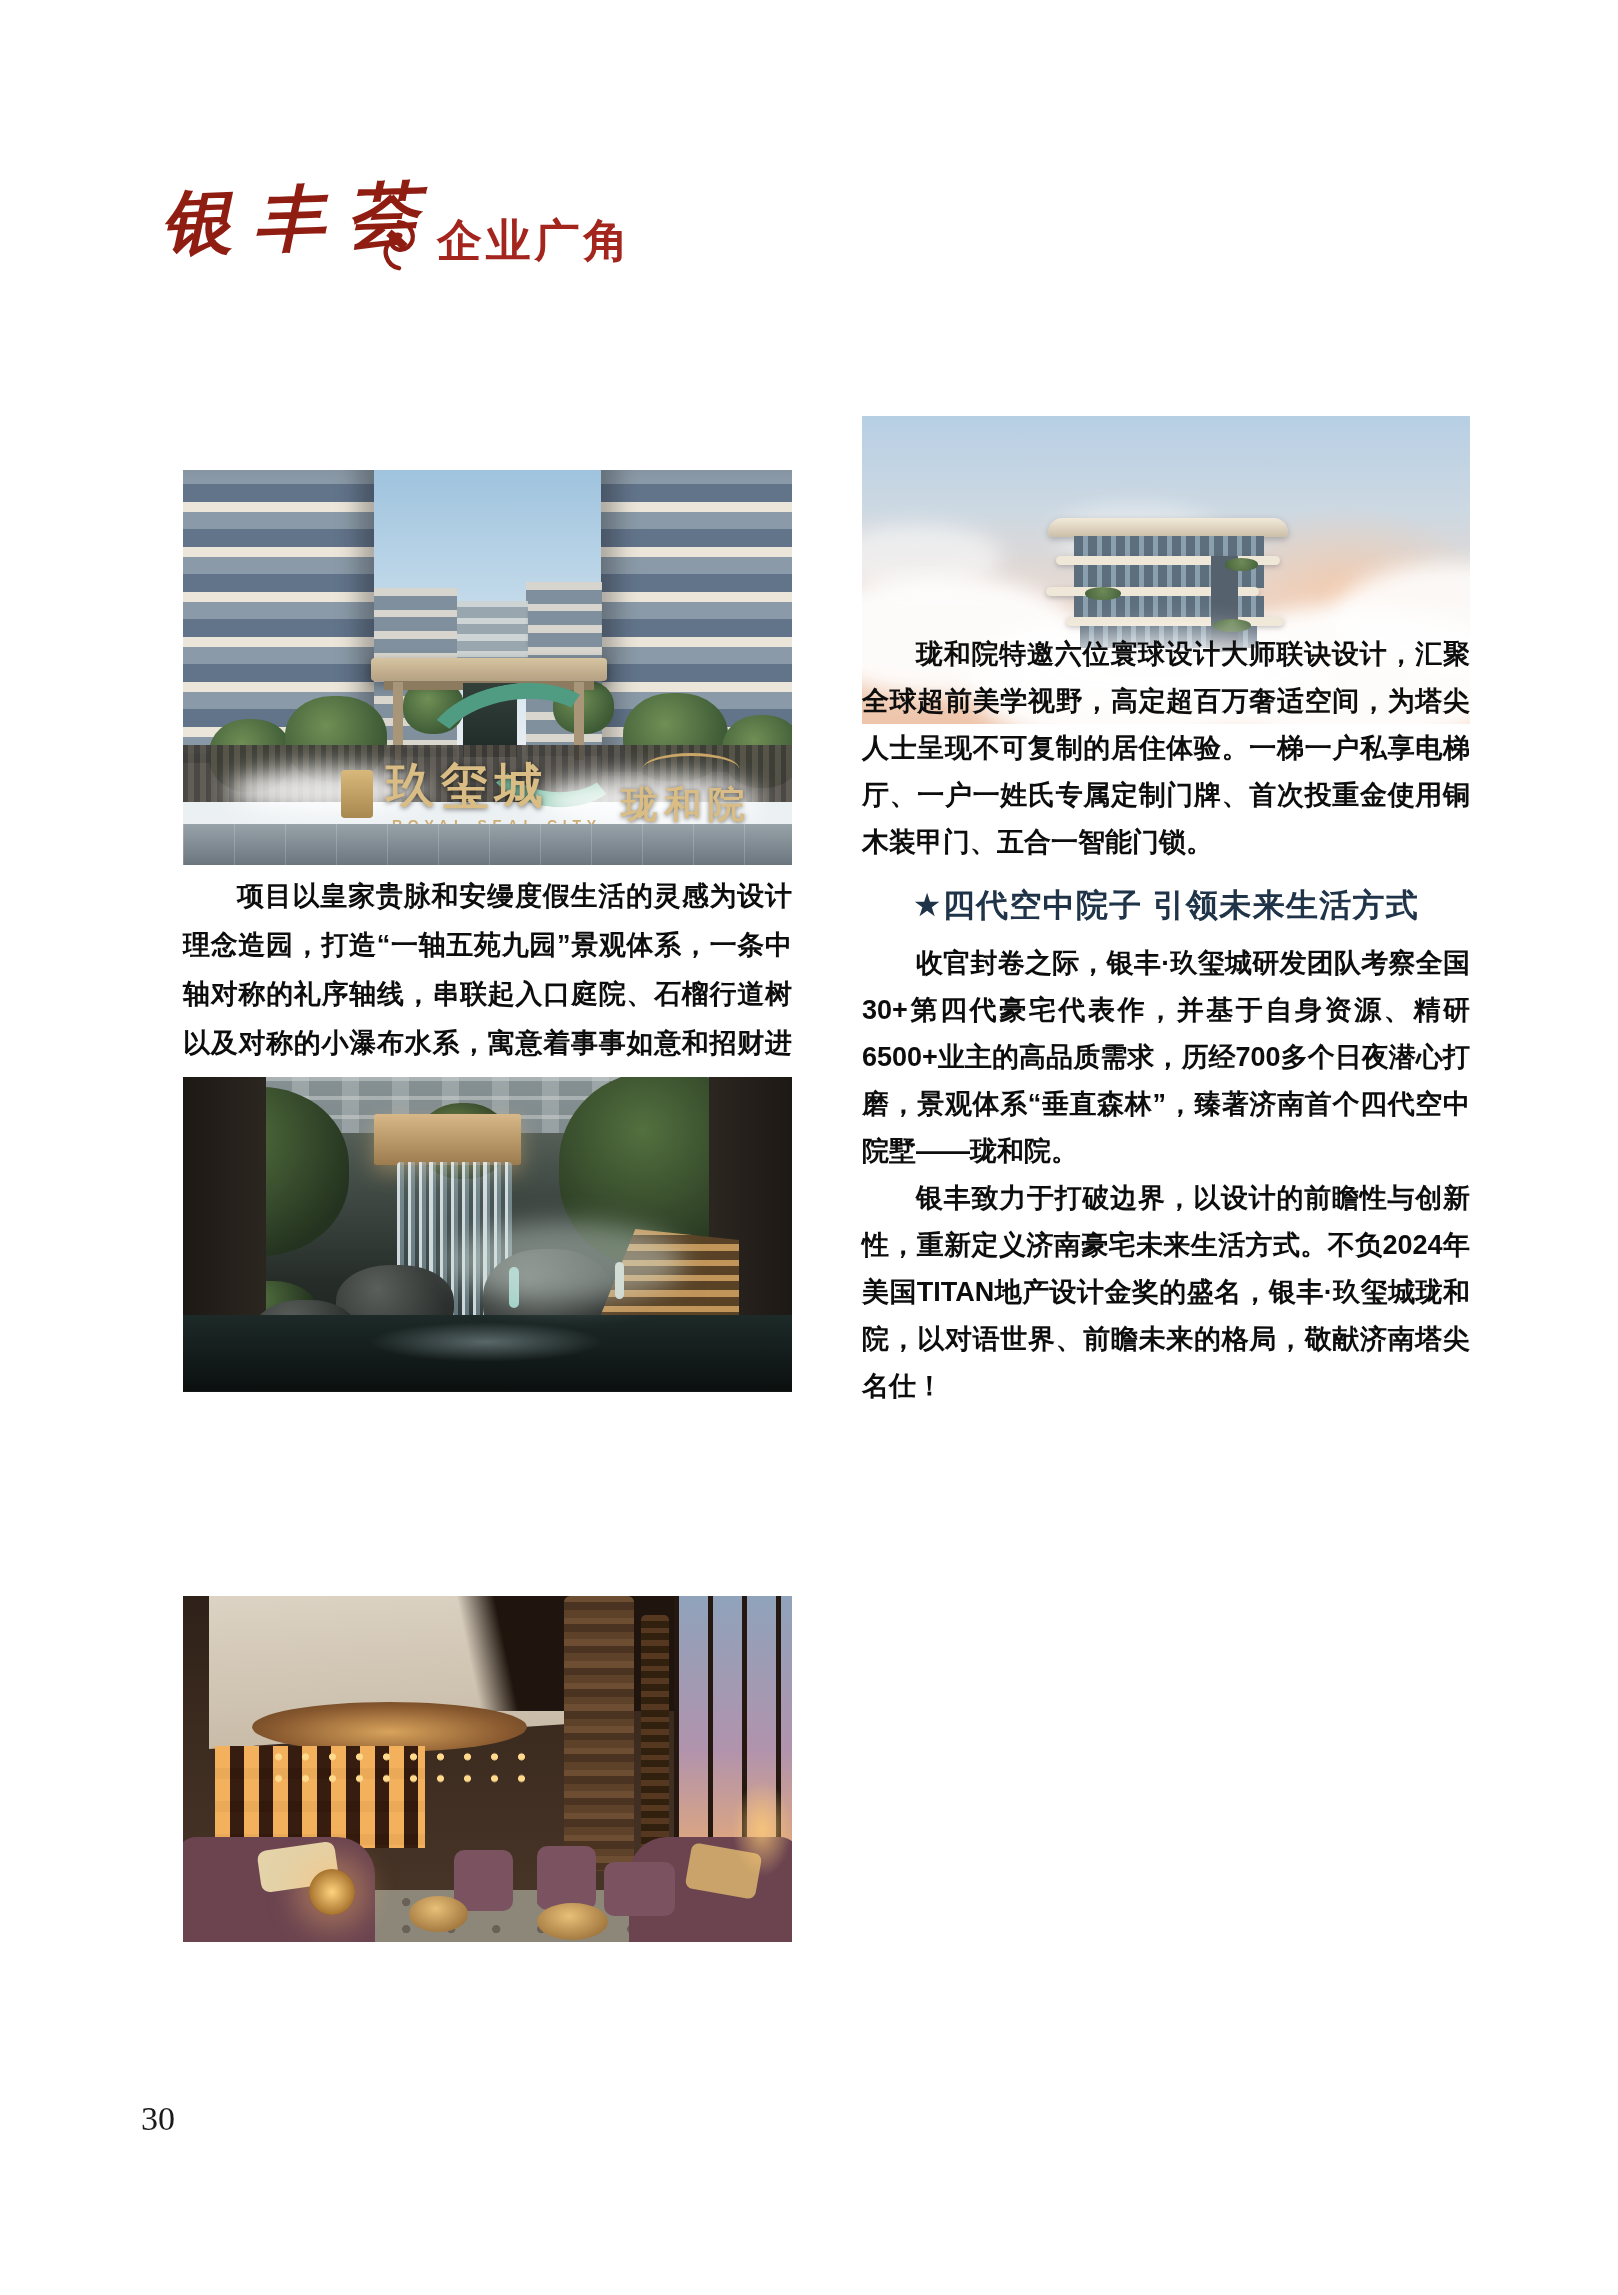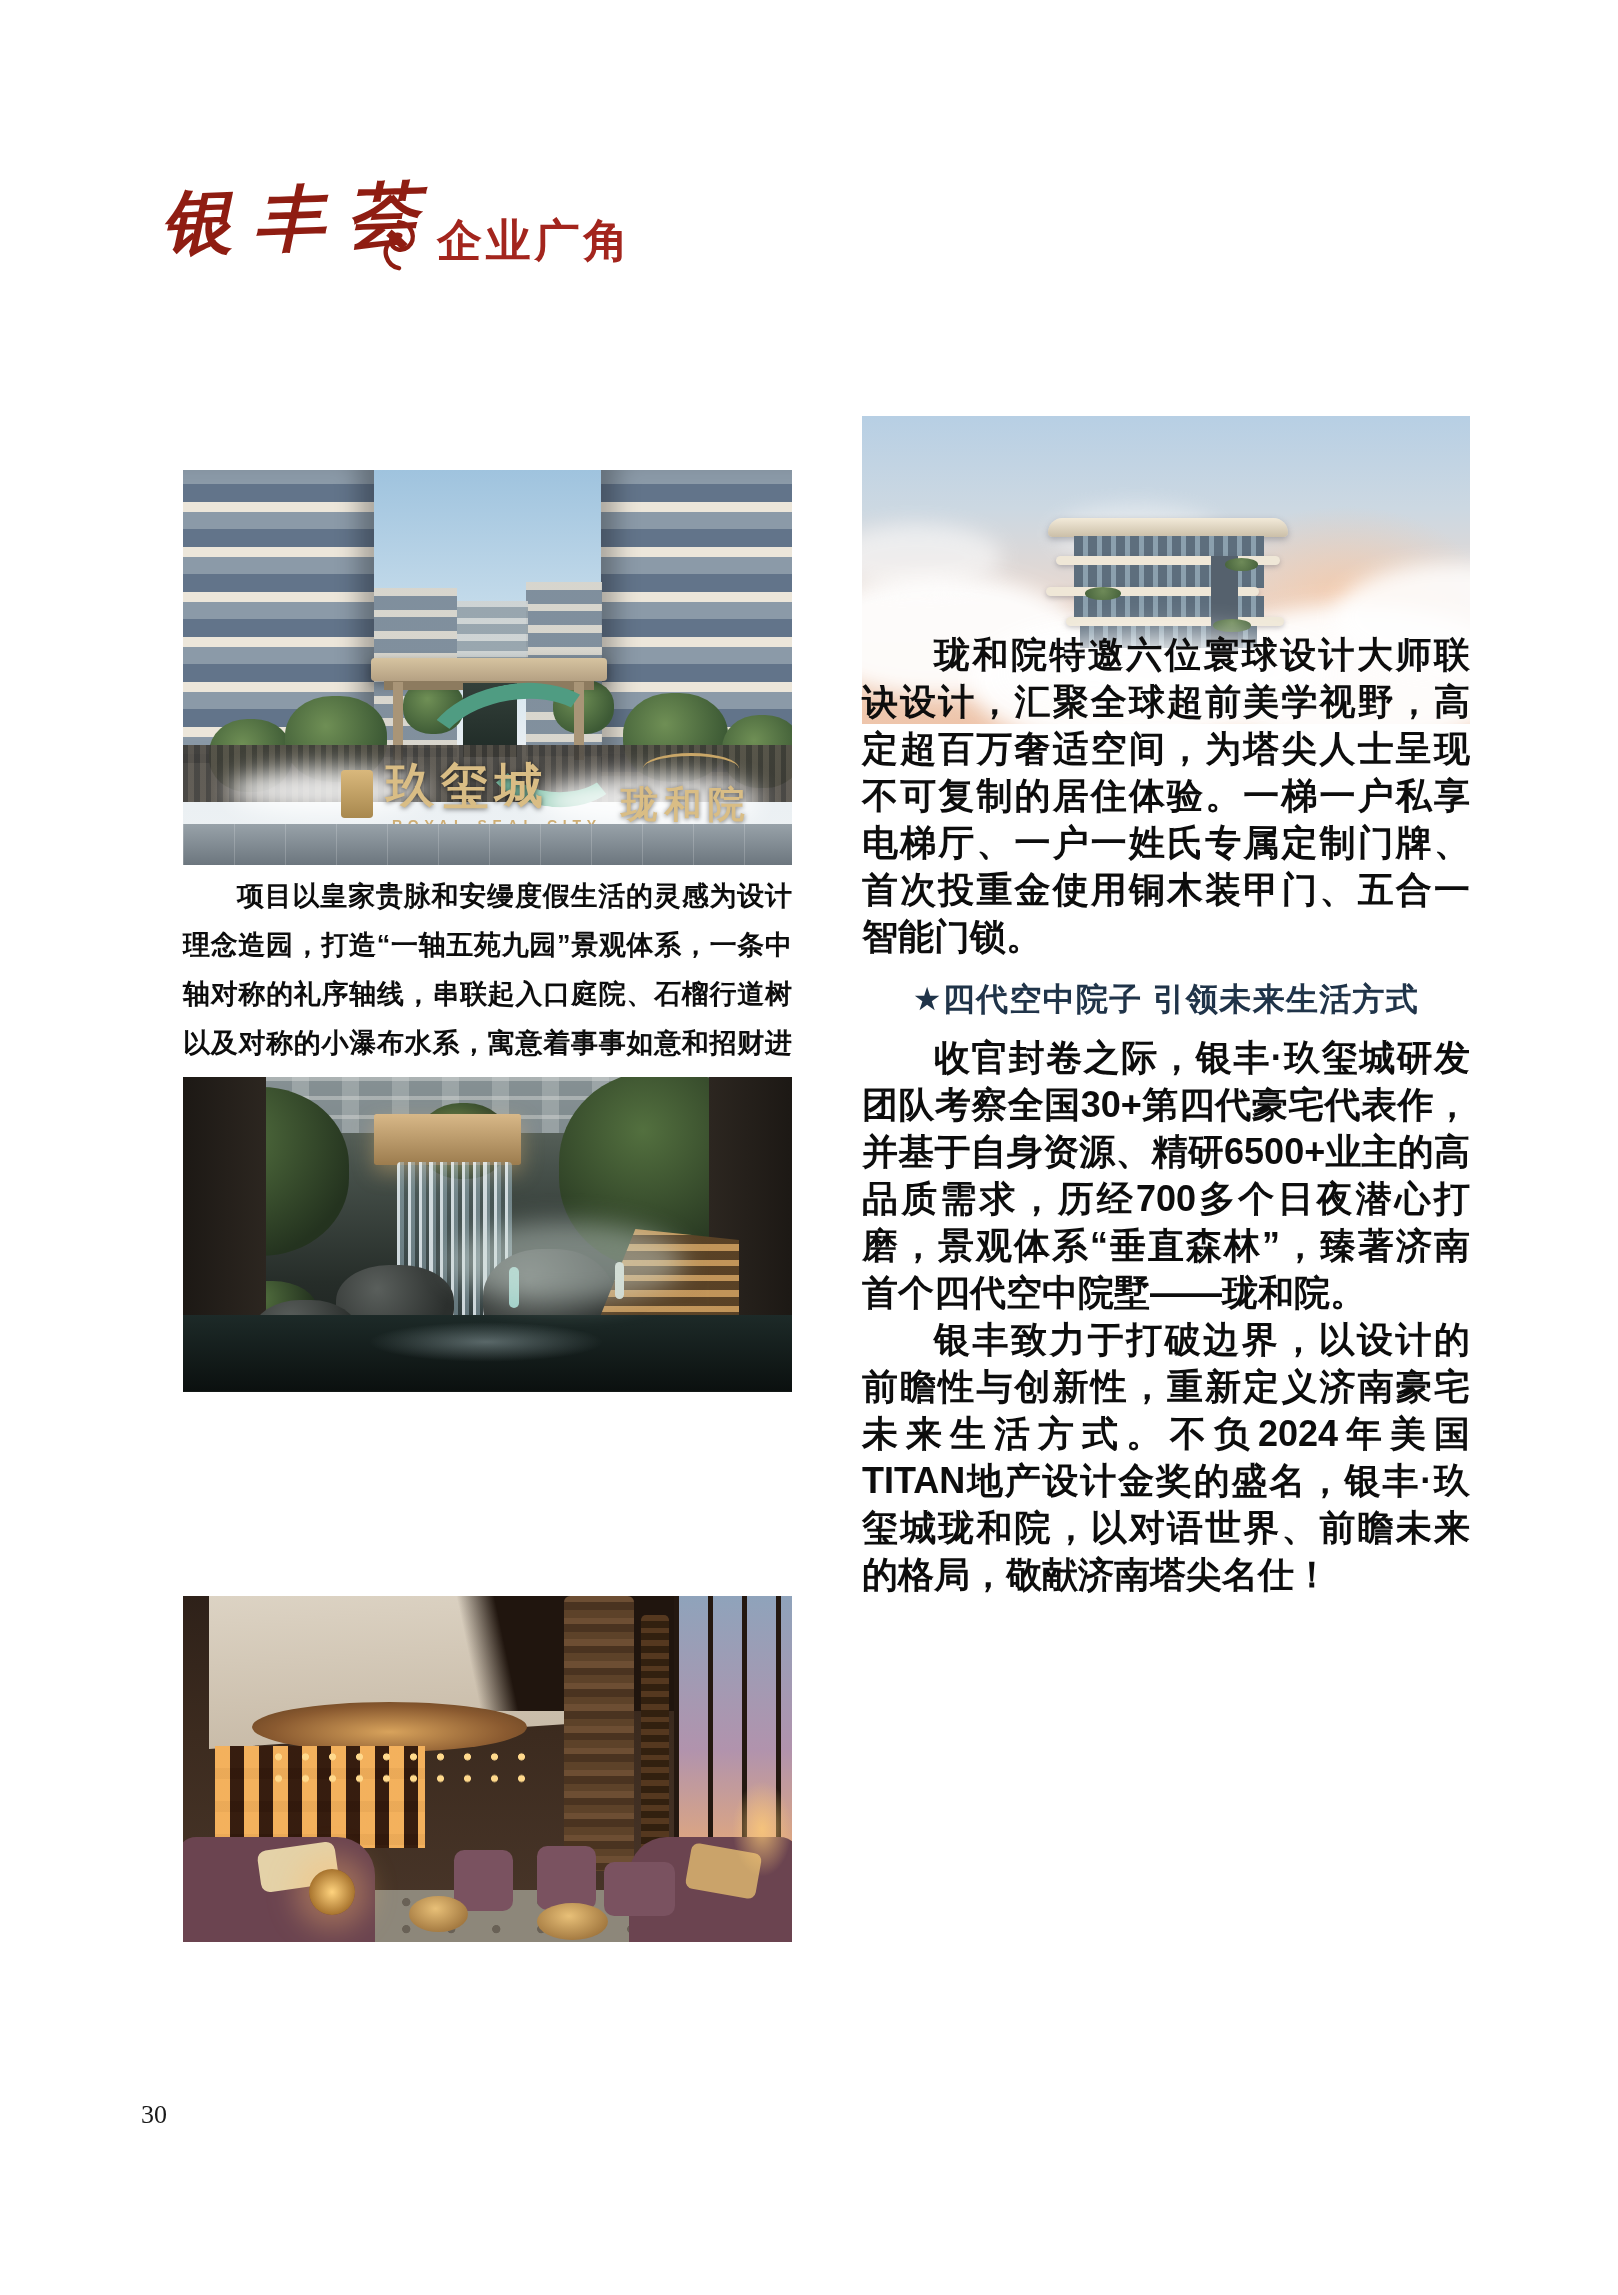--- a/index.html
+++ b/index.html
@@ -12,25 +12,25 @@
       letter-spacing:21.7px;transform:rotate(-2deg);}
   .swirl{position:absolute;left:379px;top:217px;width:40px;height:55px;}
   .section-label{position:absolute;left:437px;top:215px;font-size:45px;line-height:51px;
       font-weight:700;color:#a3251d;letter-spacing:3.8px;}
 
   
   .col-text{position:absolute;width:609px;font-size:27px;line-height:49px;color:#0d0d0d;
       text-align:justify;font-weight:700;margin:0;}
   .ind{text-indent:2em;}
   .rflow{position:absolute;left:862px;top:305px;width:608px;}
-  .rflow p{font-size:36px;line-height:47px;color:#0d0d0d;text-align:justify;font-weight:700;margin:0;}
+  .rflow p{font-size:27px;line-height:47px;color:#0d0d0d;text-align:justify;font-weight:700;margin:0;}
   .r-heading{font-size:32px;line-height:41px;font-weight:800;color:#203449;text-align:center;
       margin:19px 0 14px 0;letter-spacing:1.3px;}
   .pageno{position:absolute;left:141px;top:2100px;font-family:"Liberation Serif","DejaVu Serif",serif;
-      font-size:26px;color:#1a1a1a;font-weight:400;}
+      font-size:34px;color:#1a1a1a;font-weight:400;}
 
   
   .ph{position:absolute;overflow:hidden;background:#cfd8de;}
   .ph *{position:absolute;}
 
   
   #img-entrance{left:183px;top:470px;width:609px;height:395px;}
   .e-sky{inset:0;background:linear-gradient(180deg,#9fc3de 0%,#cfe2ee 45%,#e8eef2 70%,#eef2f4 100%);}
   .e-bldg-l{left:-19px;top:-12.7px;width:210px;height:306px;border-radius:0 11.5px 0 0;
       background:repeating-linear-gradient(180deg,#ece6da 0 10.2px,#8b9aa8 10.2px 27px,#62748a 27px 45px);

